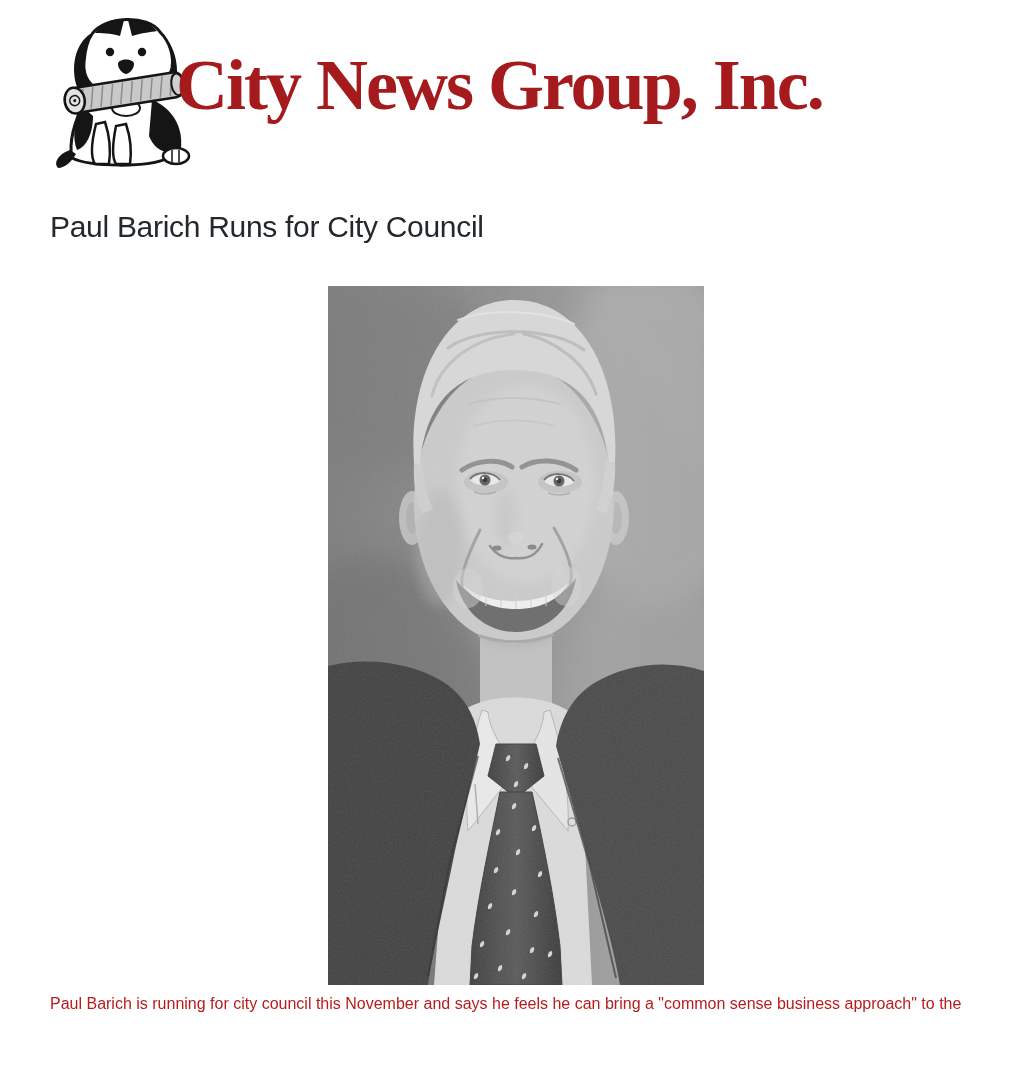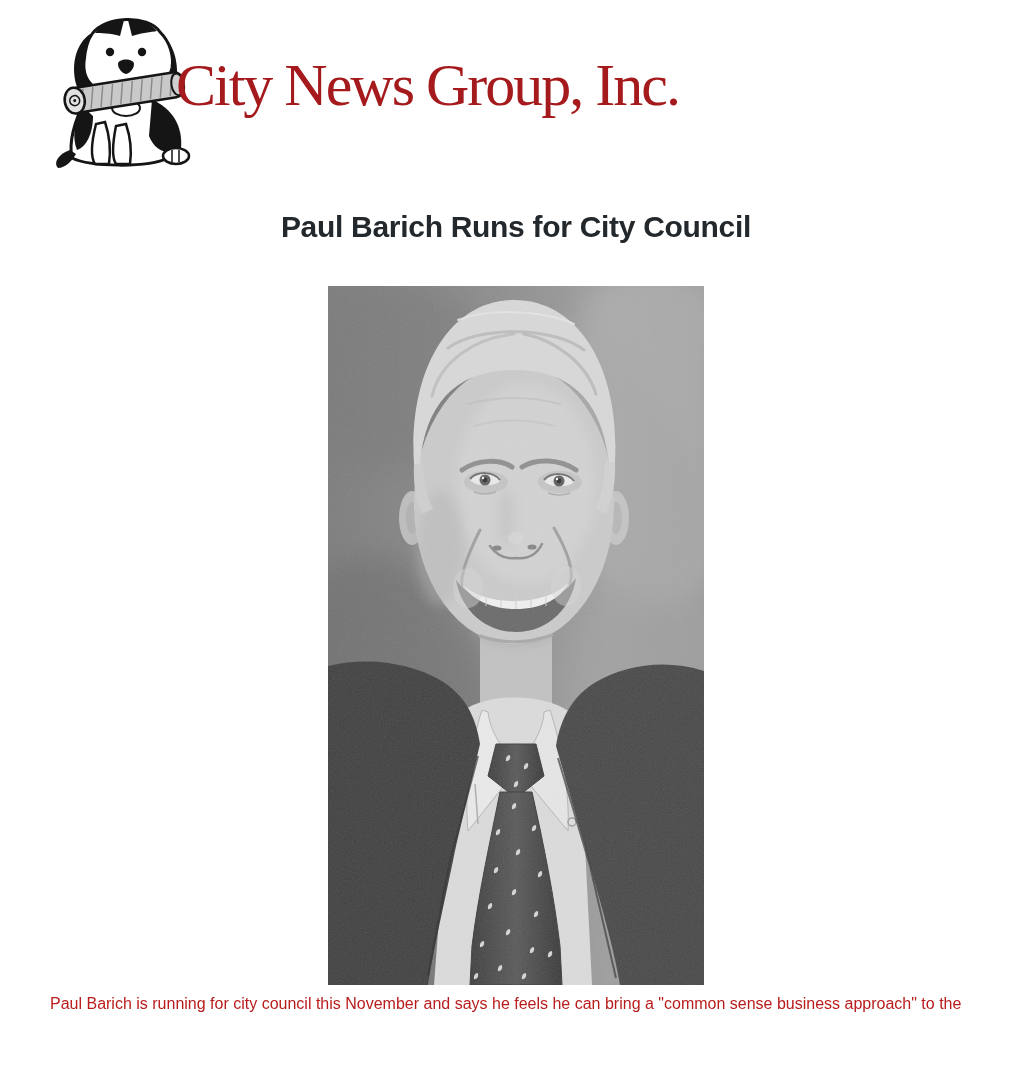--- a/index.html
+++ b/index.html
@@ -5,26 +5,26 @@
   html,body{margin:0;padding:0;}
   body{
     width:1032px;height:1083px;background:#ffffff;
     font-family:"Liberation Sans",sans-serif;color:#212529;overflow:hidden;
   }
   .page{padding:0 50px;}
   .masthead{padding-top:6px;display:flex;align-items:center;}
   .brand{display:flex;align-items:center;text-decoration:none;cursor:pointer;}
   .dog{flex:0 0 auto;width:152px;height:164px;}
   .brand-text{
-    font-family:"Liberation Serif",serif;font-weight:400;font-size:60px;
+    font-family:"Liberation Serif",serif;font-weight:700;font-size:72px;
     letter-spacing:-2px;line-height:1;color:var(--brand,#a51a1c);
     margin-left:-26px;margin-top:-6px;white-space:nowrap;
   }
   .headline{
-    margin:40px 0 0;text-align:center;font-weight:700;font-size:30px;
+    margin:40px 0 0;font-weight:400;font-size:30px;
     letter-spacing:-.3px;color:var(--headline,#23282d);
     font-family:"Liberation Sans",sans-serif;
   }
   .photo{display:block;margin:42px auto 0;width:376px;height:699px;}
   .caption{margin-top:8px;font-size:13px;font-weight:700;line-height:15px;color:#212529;}
   .body-text{margin:7px 0 0;font-size:16px;line-height:24px;color:#b91c1c;max-width:924px;}
   .body-line{display:block;}
 </style>
 </head>
 <body>

